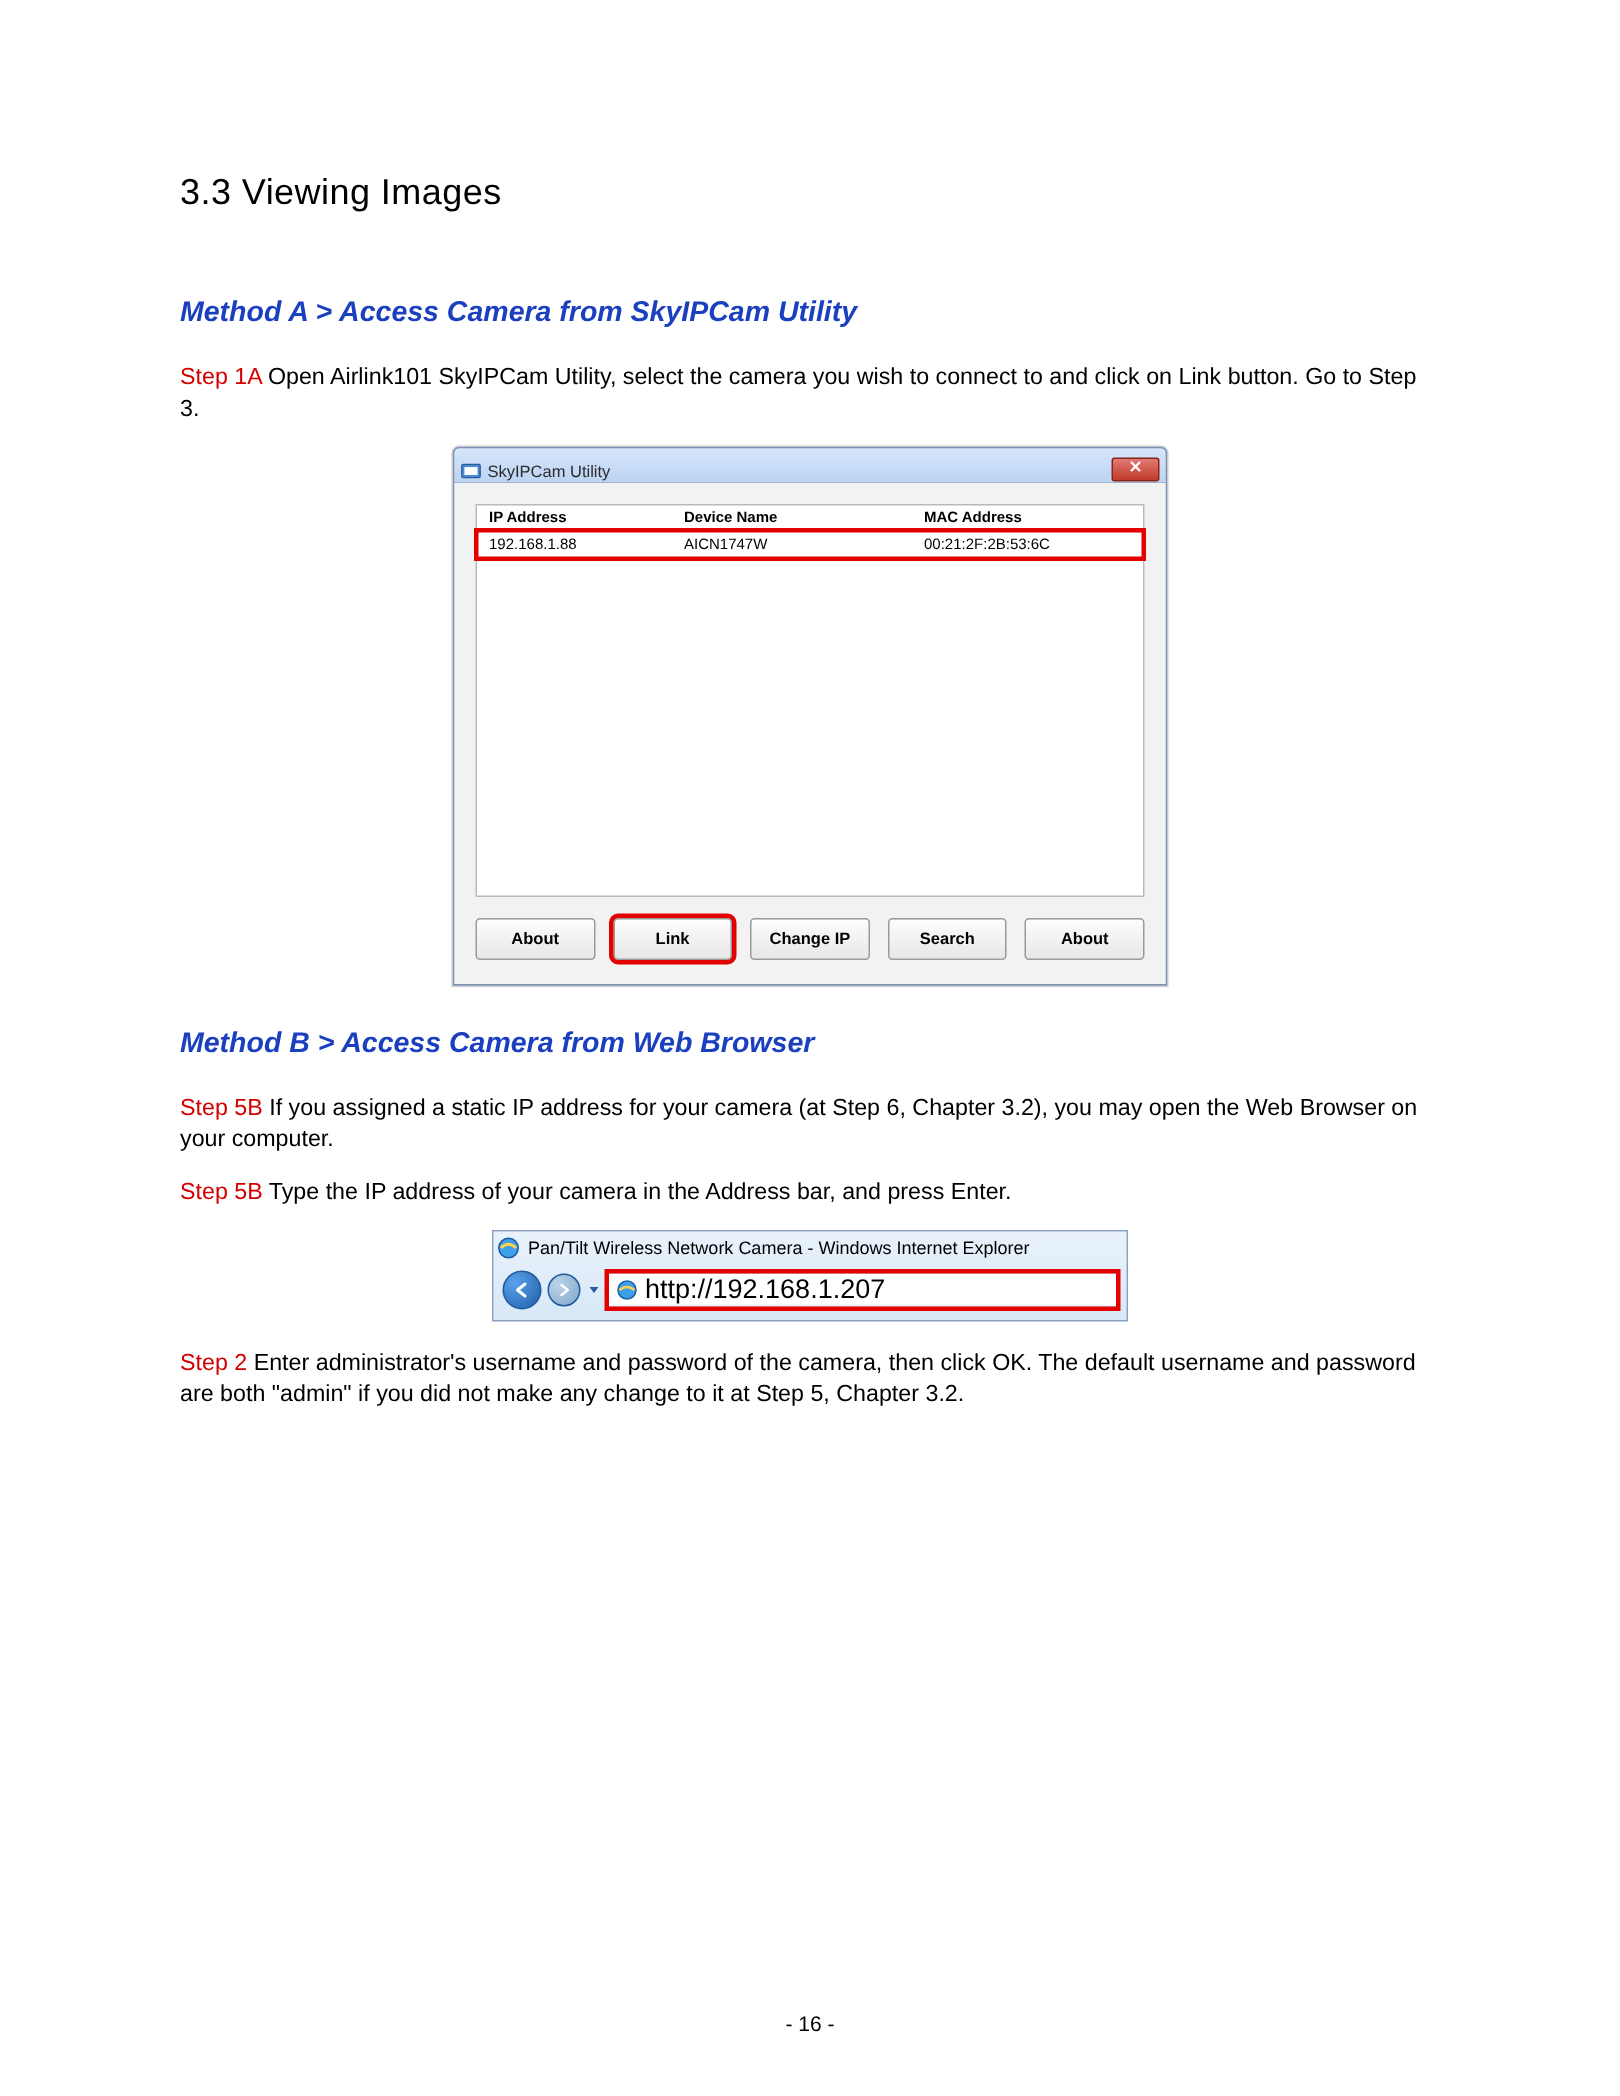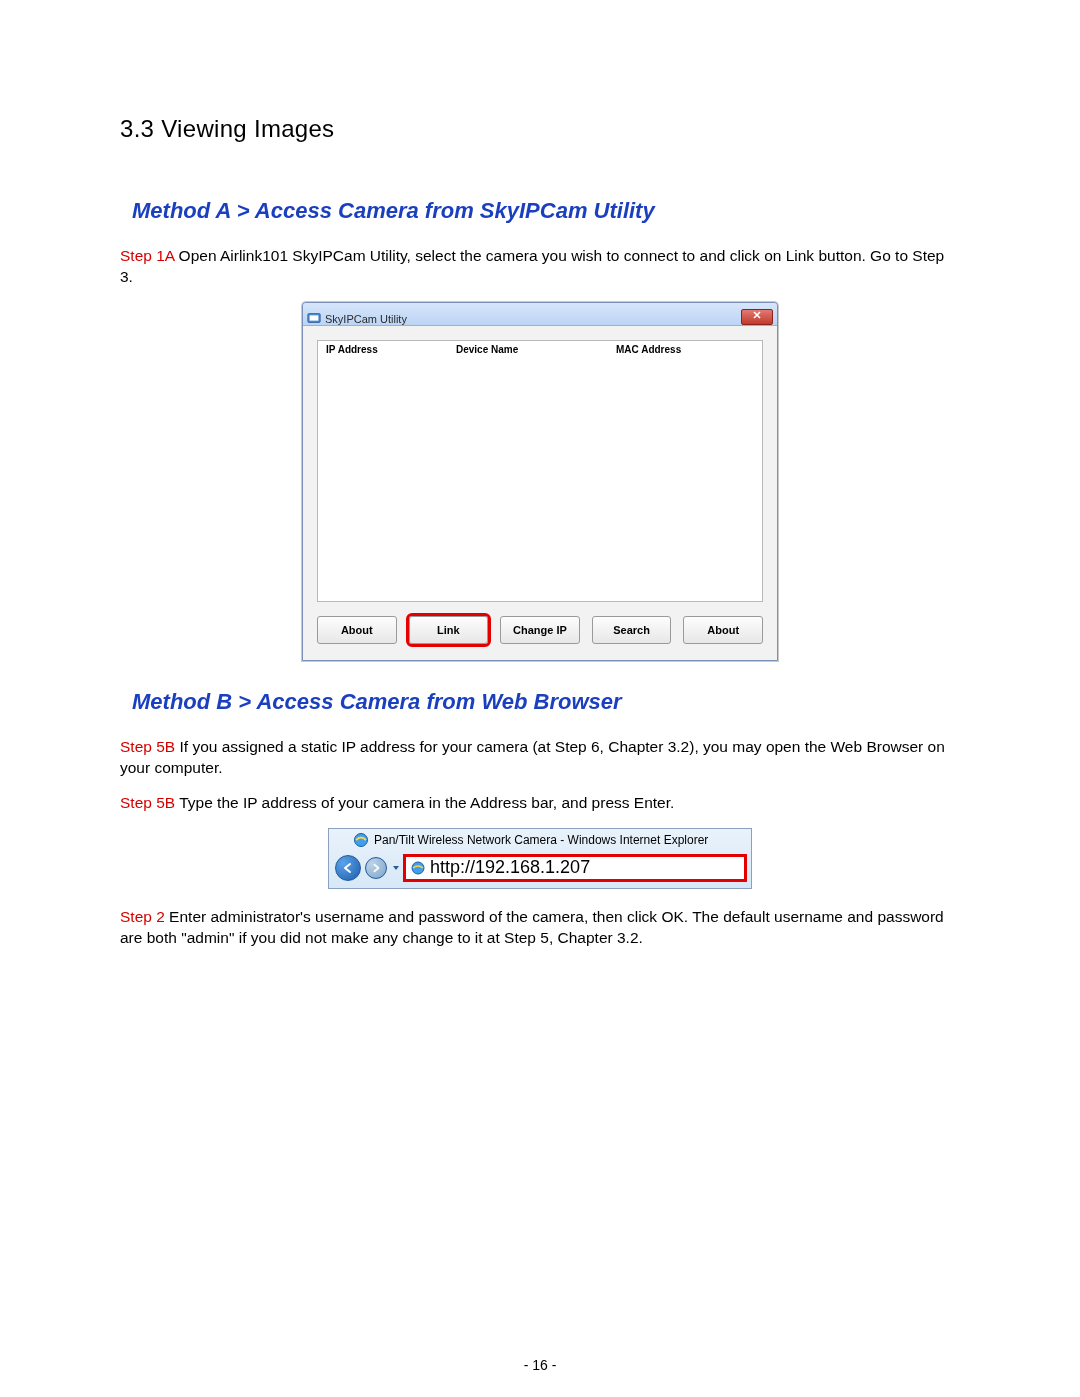--- a/index.html
+++ b/index.html
@@ -19,32 +19,32 @@
   h1.section {
     font-size: 24px;
     font-weight: normal;
     margin: 0 0 55px 0;
     letter-spacing: .3px;
   }
   h2.method {
     color: #1a3fbf;
     font-style: italic;
     font-weight: bold;
-    font-size: 22px;
-    margin: 0 0 22px 12px;
+    font-size: 19px;
+    margin: 0 0 22px 0;
   }
   p.body {
     font-size: 15.5px;
     line-height: 1.35;
     margin: 0 0 14px 0;
   }
   .step { color: #d40000; }
   .pagefoot {
     position: absolute;
-    bottom: 24px;
+    bottom: 40px;
     left: 0; right: 0;
     text-align: center;
     font-size: 14px;
   }
 
   
   .app-window {
     width: 474px;
     margin: 6px auto 28px auto;
     border: 1px solid #7a91b7;
@@ -129,21 +129,21 @@
     width: 422px;
     margin: 8px auto 18px auto;
     border: 1px solid #8aa2c0;
     background: linear-gradient(#e9f2fb,#d8e8f7);
     font-family: "Segoe UI", Tahoma, sans-serif;
   }
   .ie-title {
     display: flex;
     align-items: center;
     gap: 5px;
-    padding: 3px 24px;
+    padding: 3px 2px;
     font-size: 12px;
     color: #000;
   }
   .ie-title .e-icon {
     width: 16px; height: 16px;
     display: inline-flex;
   }
   .ie-nav {
     display: flex;
     align-items: center;
@@ -204,20 +204,25 @@
             <path d="M2 2 L8 8 M8 2 L2 8" stroke="#fff" stroke-width="1.6"></path>
           </svg>
       </span>
     </div>
     <div class="client-area">
       <div class="list-box">
         <div class="list-header">
           <span>IP Address</span>
           <span>Device Name</span>
           <span>MAC Address</span>
+        </div>
+        <div class="list-row row-highlight">
+          <span>192.168.1.88</span>
+          <span>AICN1747W</span>
+          <span>00:21:2F:2B:53:6C</span>
         </div>
       </div>
       <div class="btn-row">
         <div class="win-btn">About</div>
         <div class="win-btn btn-highlight">Link</div>
         <div class="win-btn">Change IP</div>
         <div class="win-btn">Search</div>
         <div class="win-btn">About</div>
       </div>
     </div>

